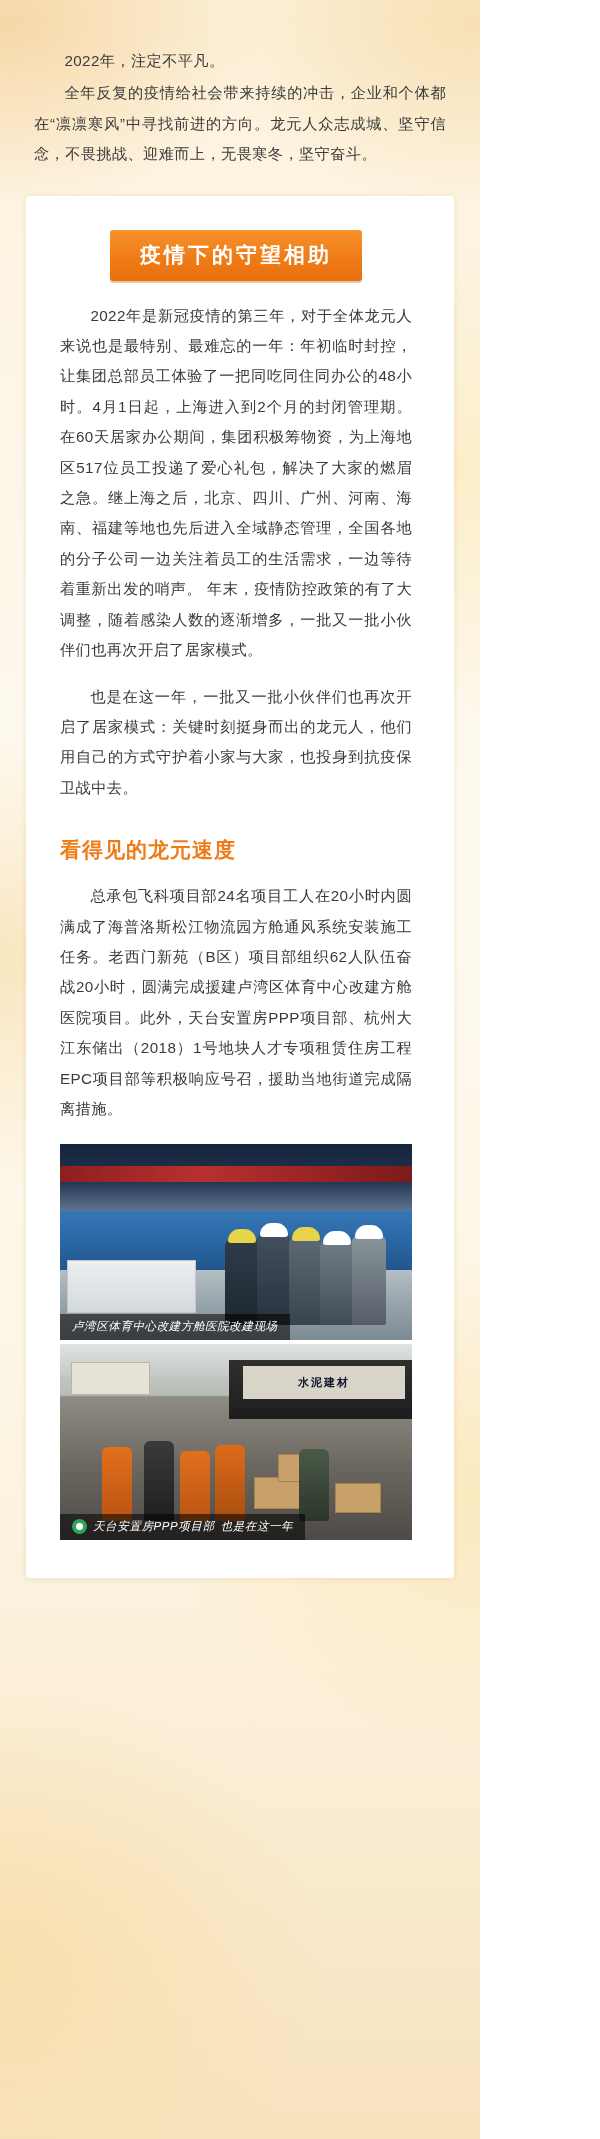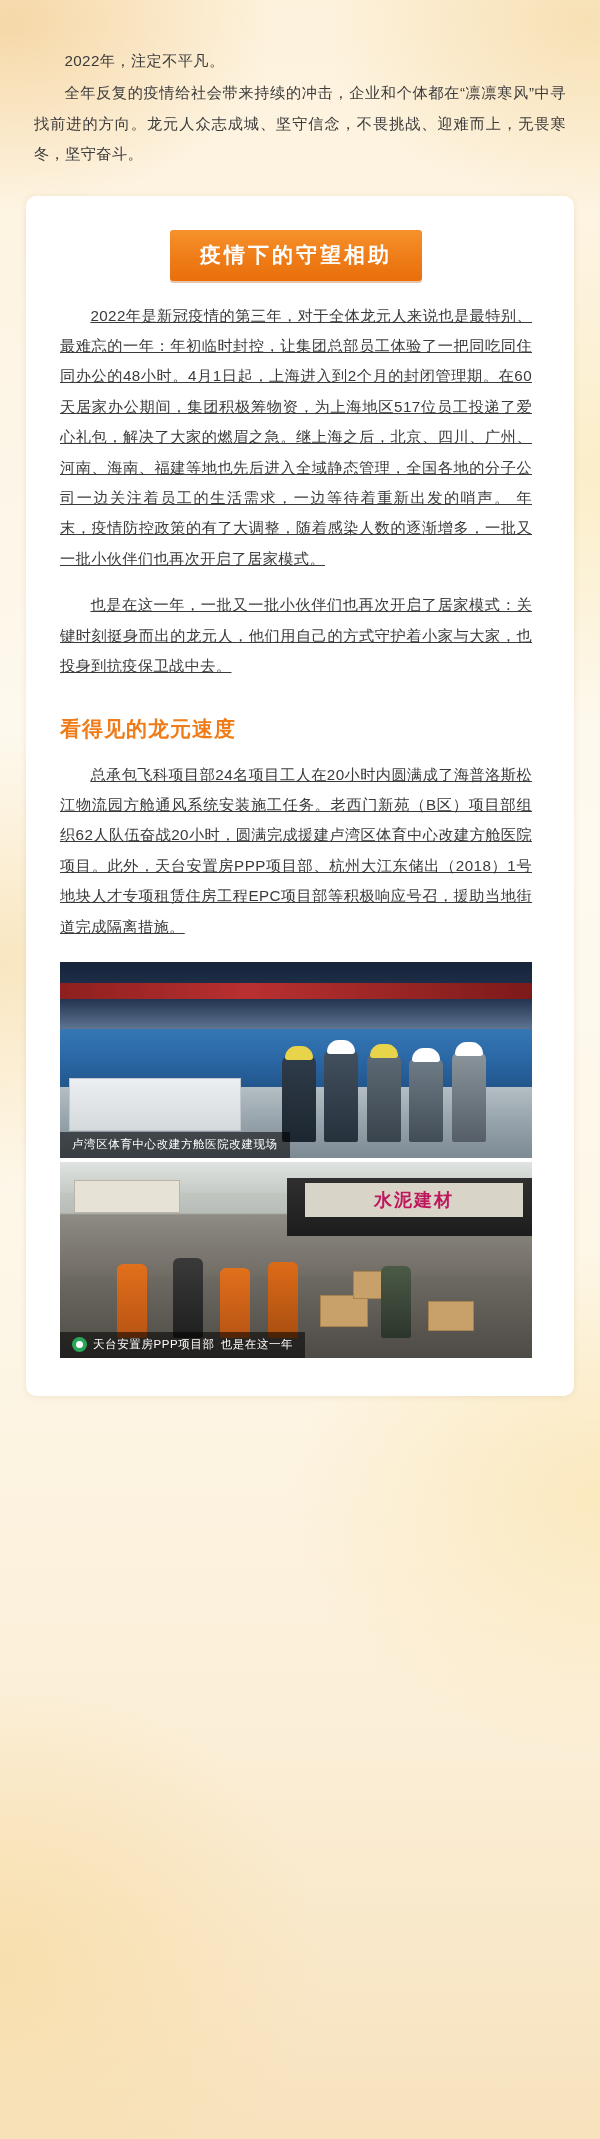--- a/index.html
+++ b/index.html
@@ -6,21 +6,21 @@
     margin: 0;
     padding: 0;
   }
   body {
     width: 600px;
     background: #ffffff;
     font-family: "Liberation Sans", sans-serif;
   }
   .page {
     position: relative;
-    width: 600px;
+    width: 480px;
     min-height: 2139px;
     box-sizing: border-box;
     background:
       radial-gradient(ellipse 420px 300px at 2% 1%, #f6d8a8 0%, rgba(246,216,168,0) 62%),
       radial-gradient(ellipse 420px 300px at 98% 1%, #f7e0b4 0%, rgba(247,224,180,0) 62%),
       radial-gradient(ellipse 500px 420px at 100% 22%, #fbeec9 0%, rgba(251,238,201,0) 60%),
       radial-gradient(ellipse 460px 380px at 0% 45%, #f9e6c0 0%, rgba(249,230,192,0) 60%),
       radial-gradient(ellipse 520px 420px at 100% 70%, #fbe9bf 0%, rgba(251,233,191,0) 60%),
       radial-gradient(ellipse 520px 460px at 0% 92%, #f8dfae 0%, rgba(248,223,174,0) 62%),
       linear-gradient(180deg, #fdf2dc 0%, #fdf5e6 18%, #fefaf0 40%, #fdf6e6 62%, #fbeed6 82%, #f7e2bd 100%);
@@ -38,21 +38,21 @@
   .intro p {
     margin: 0 0 2px 0;
     text-indent: 2em;
     text-align: justify;
   }
 
   
   .card {
     margin: 26px 26px 0 26px;
     background: #ffffff;
-    border-radius: 10px;
+    border-radius: 3px;
     box-shadow: 0 1px 6px rgba(180,150,100,0.18);
     padding: 26px 8px 34px 0;
   }
 
   
   .banner-wrap {
     display: flex;
     justify-content: center;
     margin: 8px 0 20px 0;
   }
@@ -92,21 +92,20 @@
     padding: 0 34px;
     color: #3a3a3a;
     font-size: 15.2px;
     line-height: 2.0;
     letter-spacing: 0.4px;
   }
   .body p {
     margin: 0 0 16px 0;
     text-indent: 2em;
     text-align: justify;
-    text-decoration: underline;
   }
   .sec-title {
     color: #ef7c18;
     font-size: 21px;
     font-weight: bold;
     letter-spacing: 1px;
     margin: 26px 0 10px 0;
     text-indent: 0;
   }
 
@@ -165,21 +164,21 @@
     background: linear-gradient(180deg,#cfd3d0 0%, #b9bdb8 26%, #8e8b84 27%, #6f6a62 60%, #55514b 100%);
   }
   .ph2-sky { position:absolute; left:0; right:0; top:0; height:16%; background:linear-gradient(180deg,#dfe3e1 0%, #c6cac6 100%); }
   .ph2-shop {
     position:absolute; right:0; top:8%; width:52%; height:30%;
     background:linear-gradient(180deg,#2f2f2f 0%, #1d1d1d 100%);
   }
   .ph2-shop-sign {
     position:absolute; right:2%; top:11%; width:46%; height:17%;
     background:#d9d4c8;
-    color:#be185d; font-size:18px; font-weight:bold;
+    color:#0f172a; font-size:11px; font-weight:bold;
     display:flex; align-items:center; justify-content:center;
     letter-spacing:2px;
   }
   .ph2-left-sign {
     position:absolute; left:3%; top:9%; width:22%; height:16%;
     background:#e6e2d6; border:1px solid #b9b4a6;
   }
   .ph2-road { position:absolute; left:0; right:0; bottom:0; height:42%;
     background:linear-gradient(180deg,#6d6a63 0%, #4e4b46 100%); }
   .ph2-person {
@@ -193,20 +192,21 @@
     left: 0;
     bottom: 0;
     padding: 5px 12px 6px 12px;
     background: rgba(0,0,0,0.55);
     color: #ffffff;
     font-size: 11.5px;
     letter-spacing: 0.6px;
     display: flex;
     align-items: center;
     gap: 6px;
+    font-style: italic;
   }
   .cap-logo {
     width: 15px; height: 15px; border-radius: 50%;
     background: #2aa55a;
     display: inline-block;
     flex: 0 0 auto;
     position: relative;
   }
   .cap-logo::after {
     content: "";

